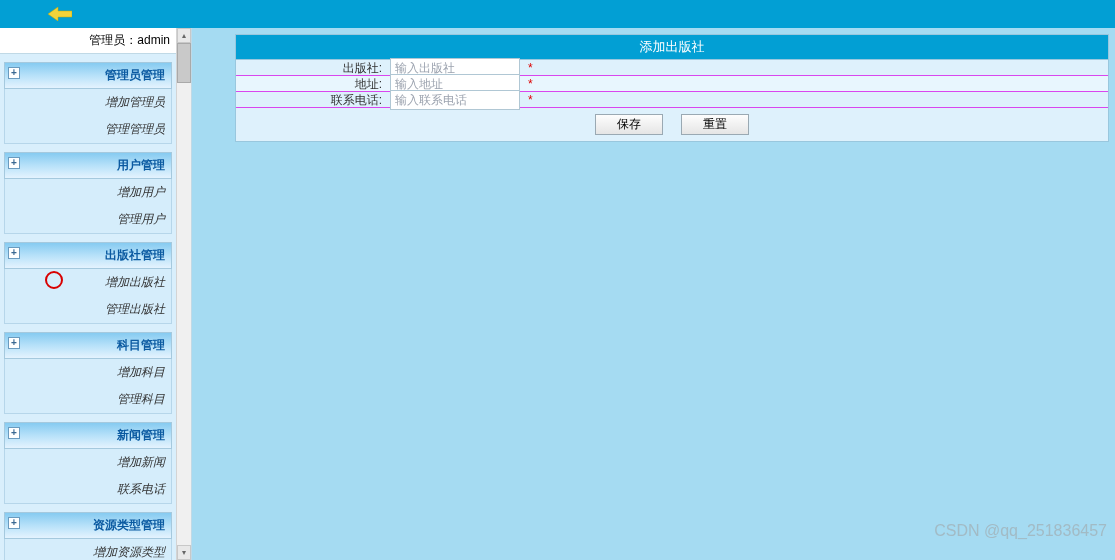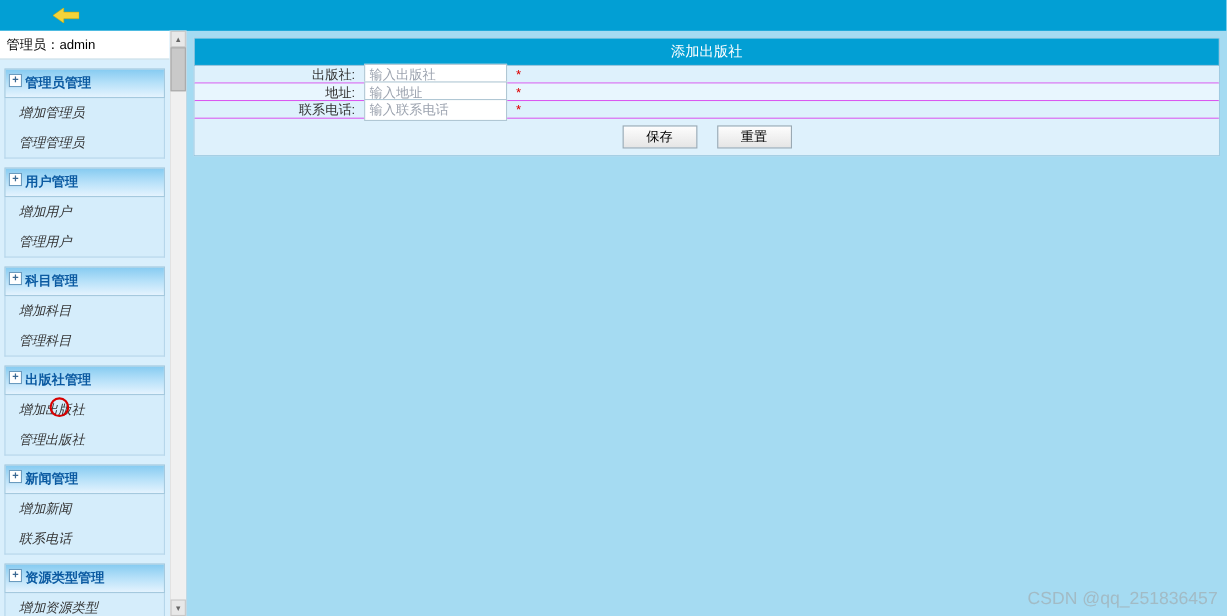--- a/index.html
+++ b/index.html
@@ -24,24 +24,25 @@
       height: 14px;
       display: flex;
       align-items: center;
       cursor: pointer;
     }
     .layout {
       display: flex;
       height: calc(100% - 28px);
     }
     .sidebar-wrap {
-      width: 170px;
+      width: 192px;
       background: #fff;
       display: flex;
       border-right: 1px solid #c0d9e6;
+      text-align: right;
     }
     .sidebar {
       flex: 1;
       background: #d9effc;
       overflow-y: auto;
       overflow-x: hidden;
       scrollbar-width: thin;
     }
     .admin-line {
       background: #fff;
@@ -96,20 +97,21 @@
       top: 2px;
       width: 14px;
       height: 14px;
       border: 2px solid #d80000;
       border-radius: 50%;
       pointer-events: none;
     }
     .content {
       flex: 1;
       padding: 6px;
+      margin-left: 37px;
     }
     .panel {
       border: 1px solid #99c7de;
       background: #e8f6fe;
     }
     .panel-title {
       background: #029fd4;
       color: #fff;
       text-align: center;
       padding: 3px 0;
@@ -156,21 +158,21 @@
       width: 68px;
       height: 21px;
       background: linear-gradient(to bottom, #fdfdfd, #e5e5e5);
       border: 1px solid #9aa9b3;
       font-size: 12px;
       cursor: pointer;
     }
     .watermark {
       position: absolute;
       right: 8px;
-      bottom: 6px;
+      bottom: 20px;
       color: rgba(160,160,160,0.55);
       font-family: Arial, sans-serif;
       font-size: 16px;
       pointer-events: none;
     }
     
     .sb-track {
       width: 15px;
       background: #f0f0f0;
       display: flex;
@@ -225,32 +227,32 @@
 
       <div class="menu-group">
         <div class="menu-header">用户管理</div>
         <div class="menu-body">
           <div class="menu-item">增加用户</div>
           <div class="menu-item">管理用户</div>
         </div>
       </div>
 
       <div class="menu-group">
+        <div class="menu-header">出版社管理</div>
+        <div class="menu-body">
+          <div class="menu-item active">增加出版社</div>
+          <div class="menu-item">管理出版社</div>
+        </div>
+      </div>
+
+      <div class="menu-group">
         <div class="menu-header">科目管理</div>
         <div class="menu-body">
           <div class="menu-item">增加科目</div>
           <div class="menu-item">管理科目</div>
-        </div>
-      </div>
-
-      <div class="menu-group">
-        <div class="menu-header">出版社管理</div>
-        <div class="menu-body">
-          <div class="menu-item active">增加出版社</div>
-          <div class="menu-item">管理出版社</div>
         </div>
       </div>
 
       <div class="menu-group">
         <div class="menu-header">新闻管理</div>
         <div class="menu-body">
           <div class="menu-item">增加新闻</div>
           <div class="menu-item">联系电话</div>
         </div>
       </div>

